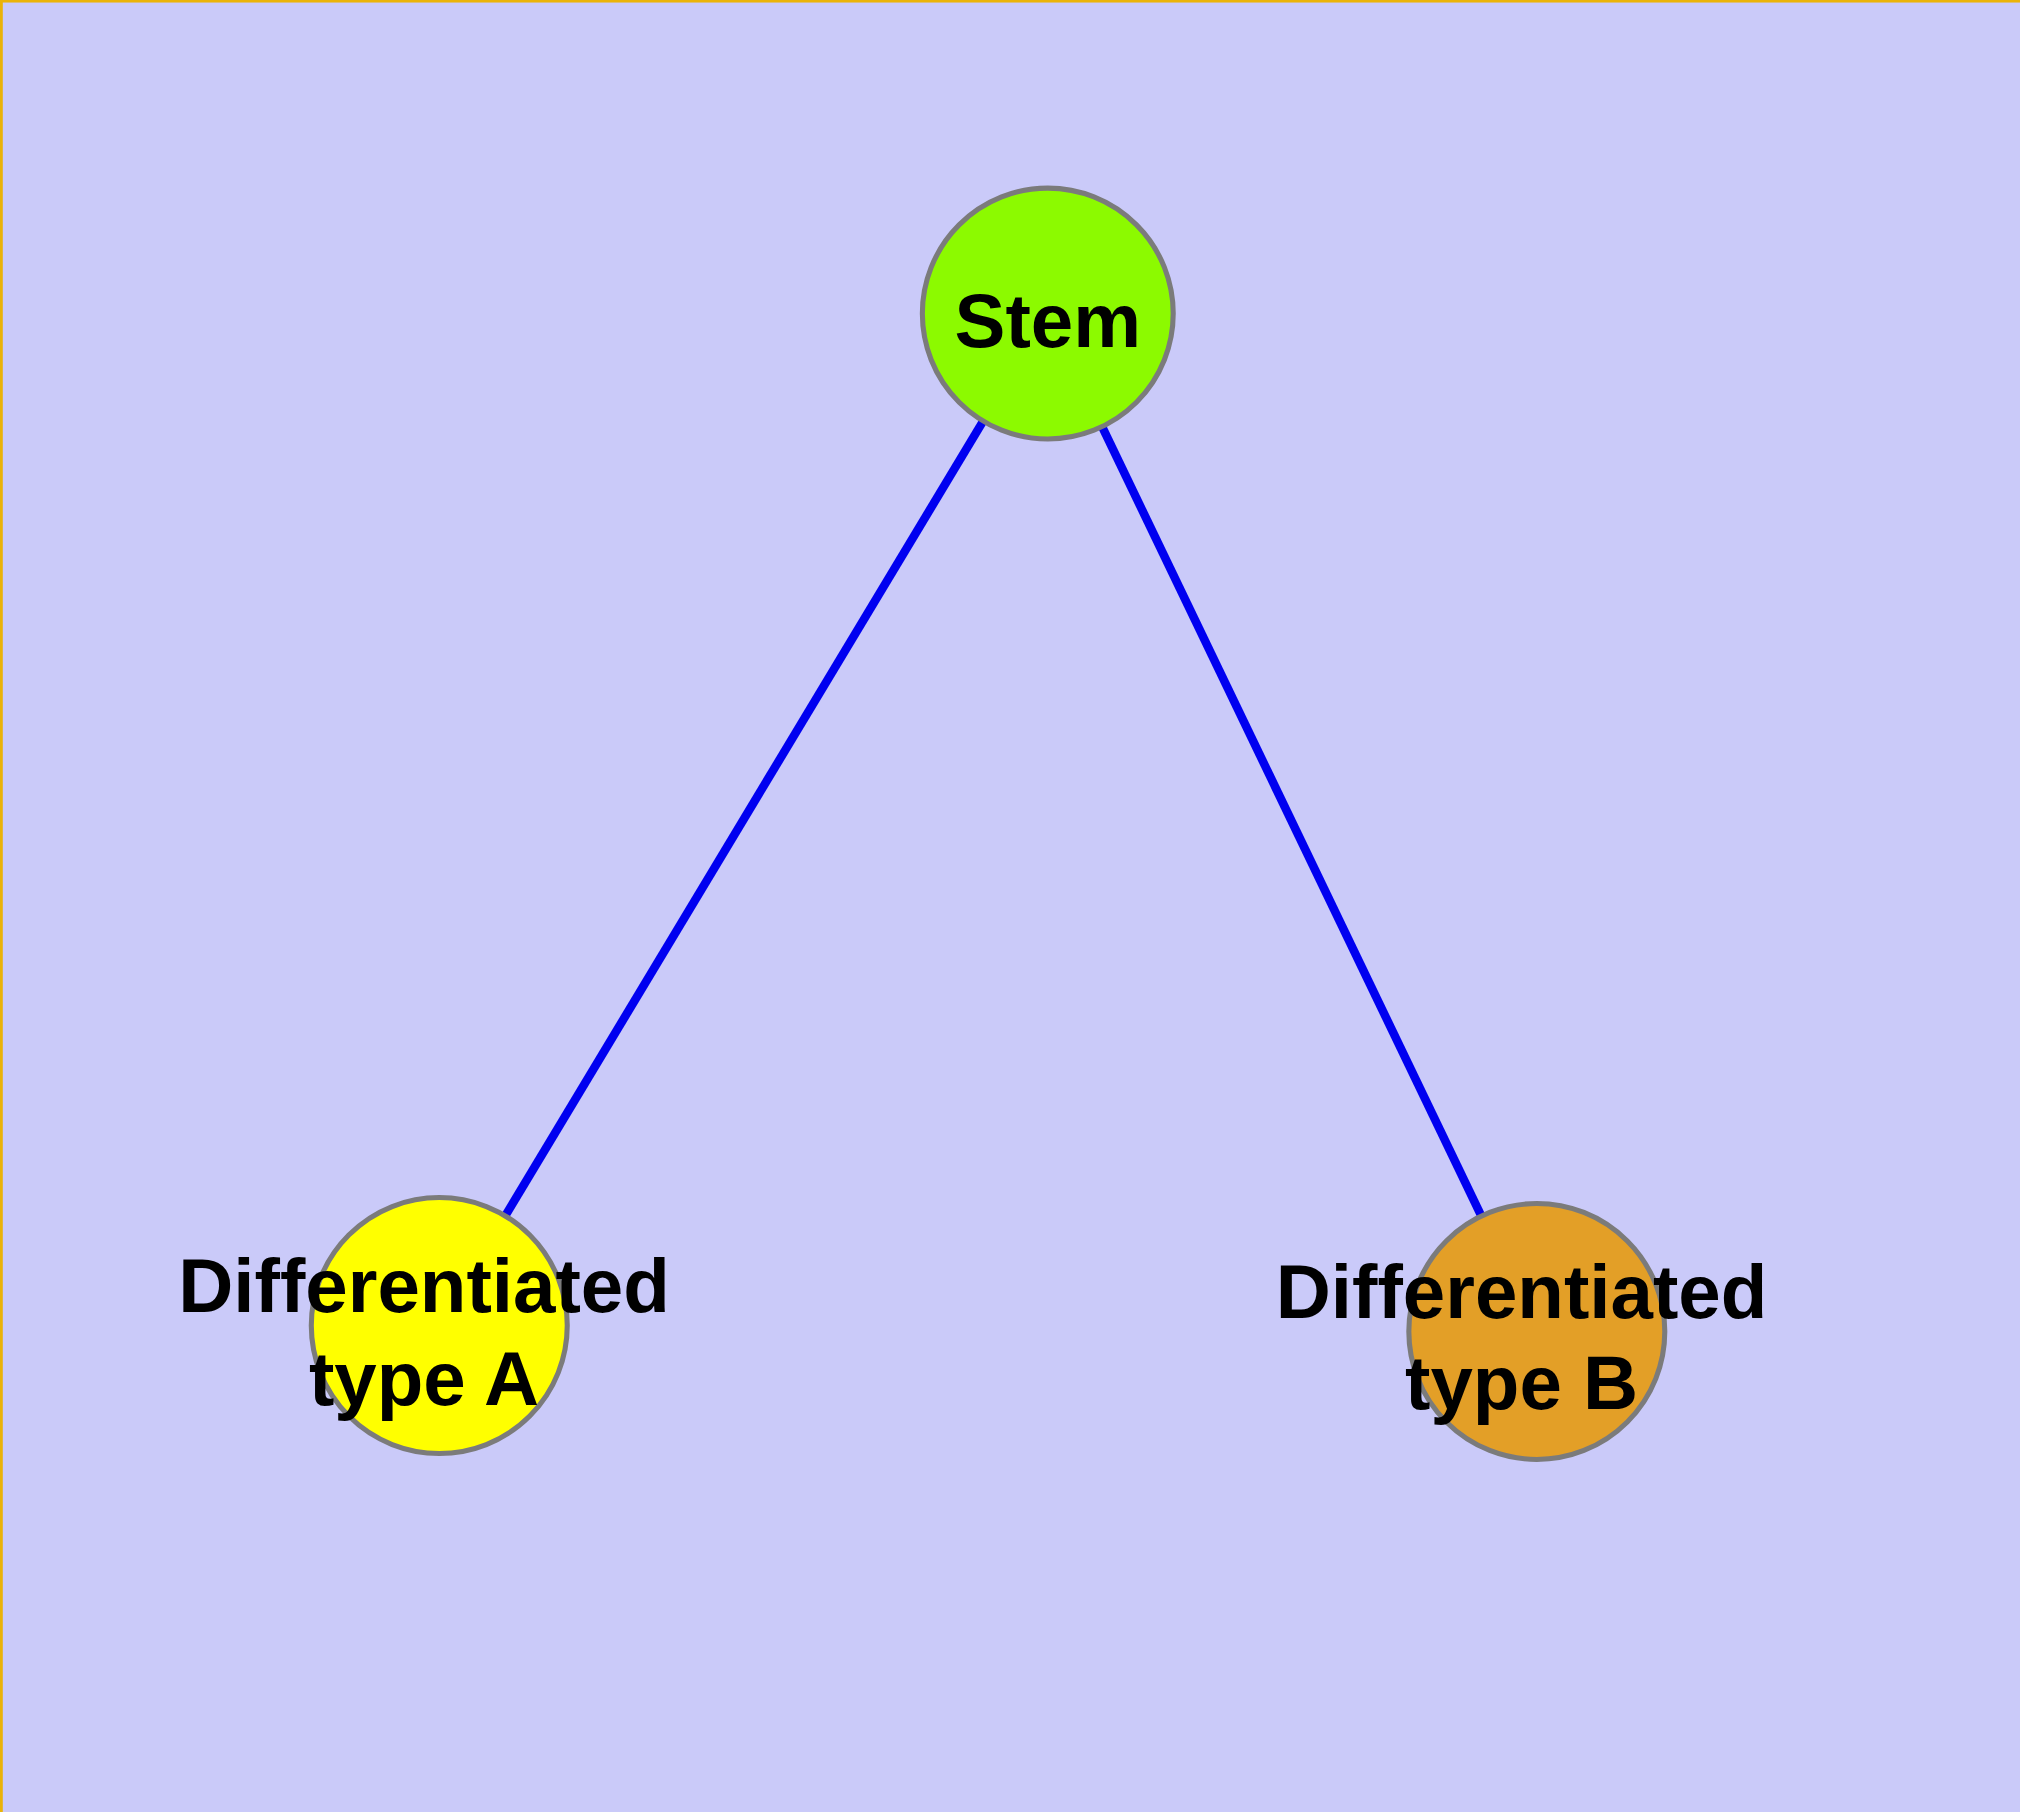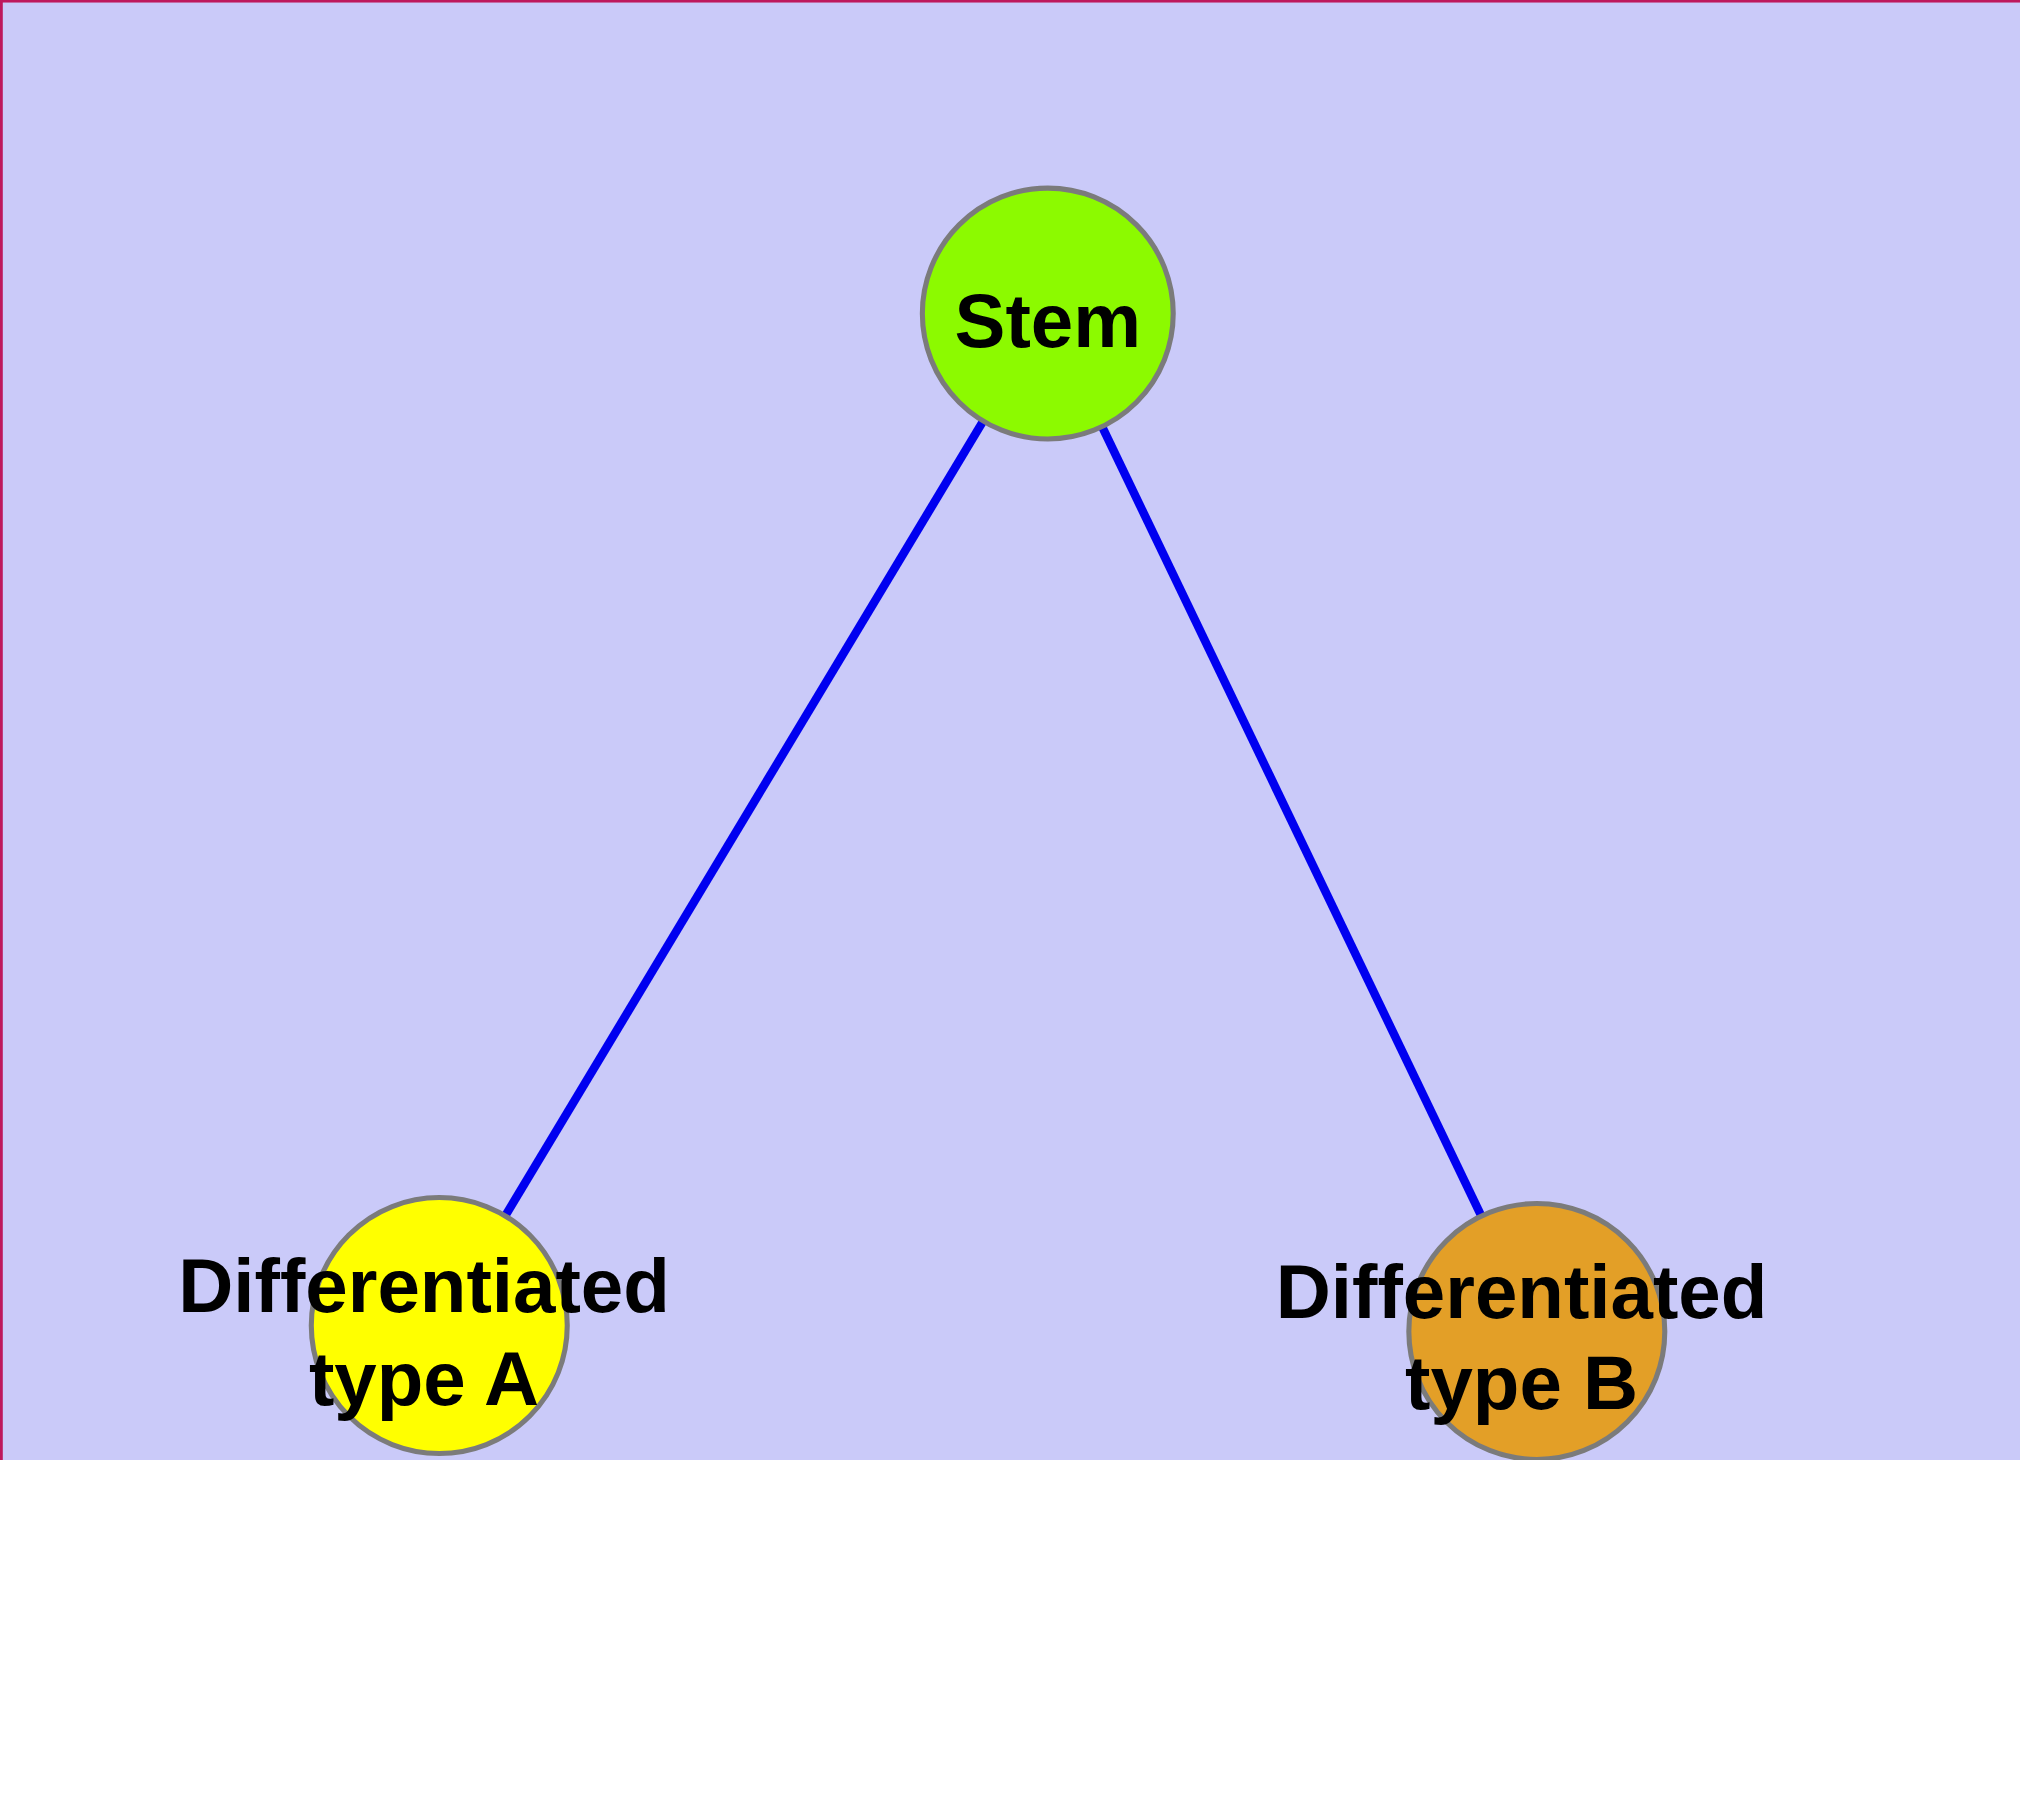--- a/index.html
+++ b/index.html
@@ -4,23 +4,23 @@
 <style>
   html, body {
     margin: 0;
     padding: 0;
     background: #ffffff;
     font-family: "Liberation Sans", sans-serif;
   }
   .canvas {
     position: relative;
     width: 2021px;
-    height: 1460px;
+    height: 1812px;
     overflow: hidden;
-    background: #be185d;
+    background: #eab308;
   }
   svg.diagram {
     display: block;
     width: 2021px;
     height: 1812px;
   }
   .bg {
     fill: var(--color-background, #CACAF9);
   }
   .edge {

